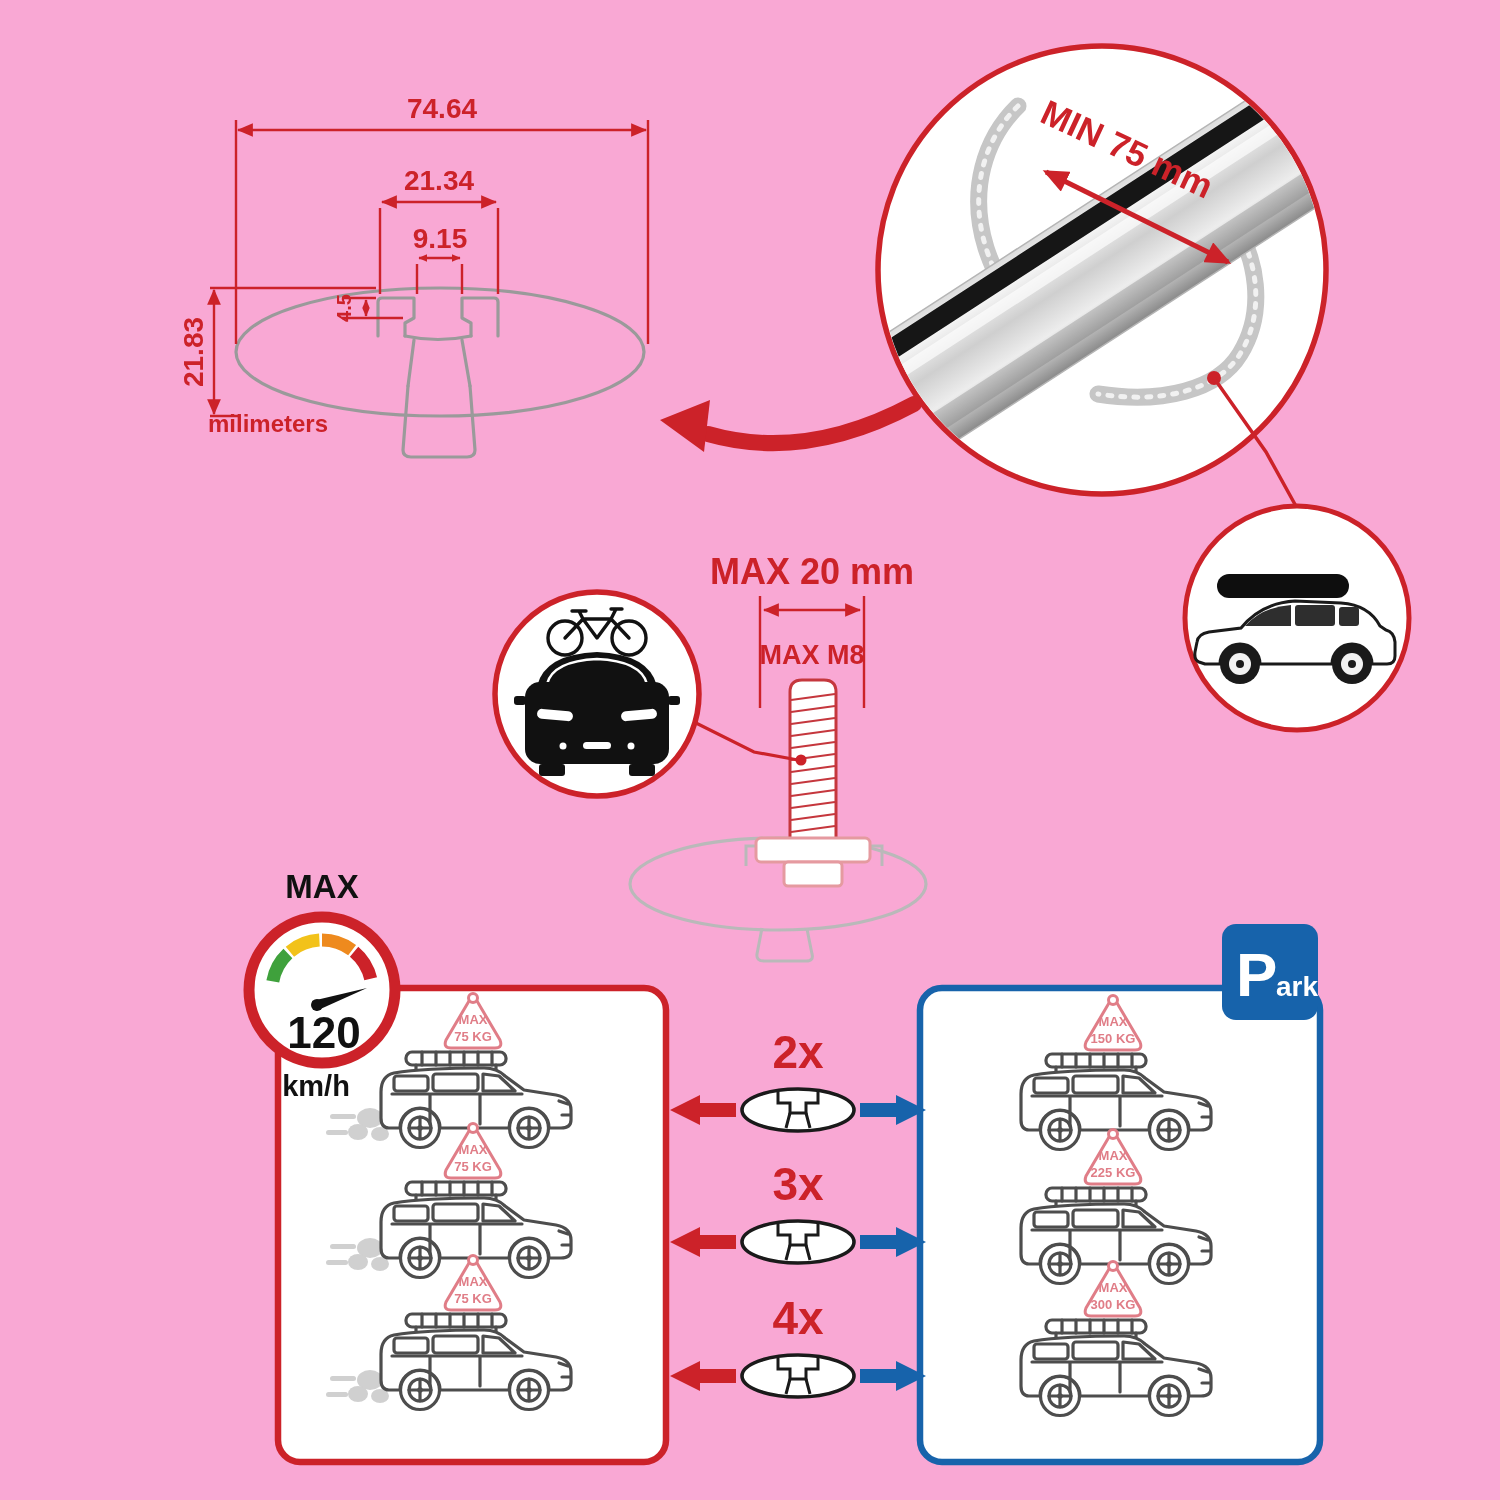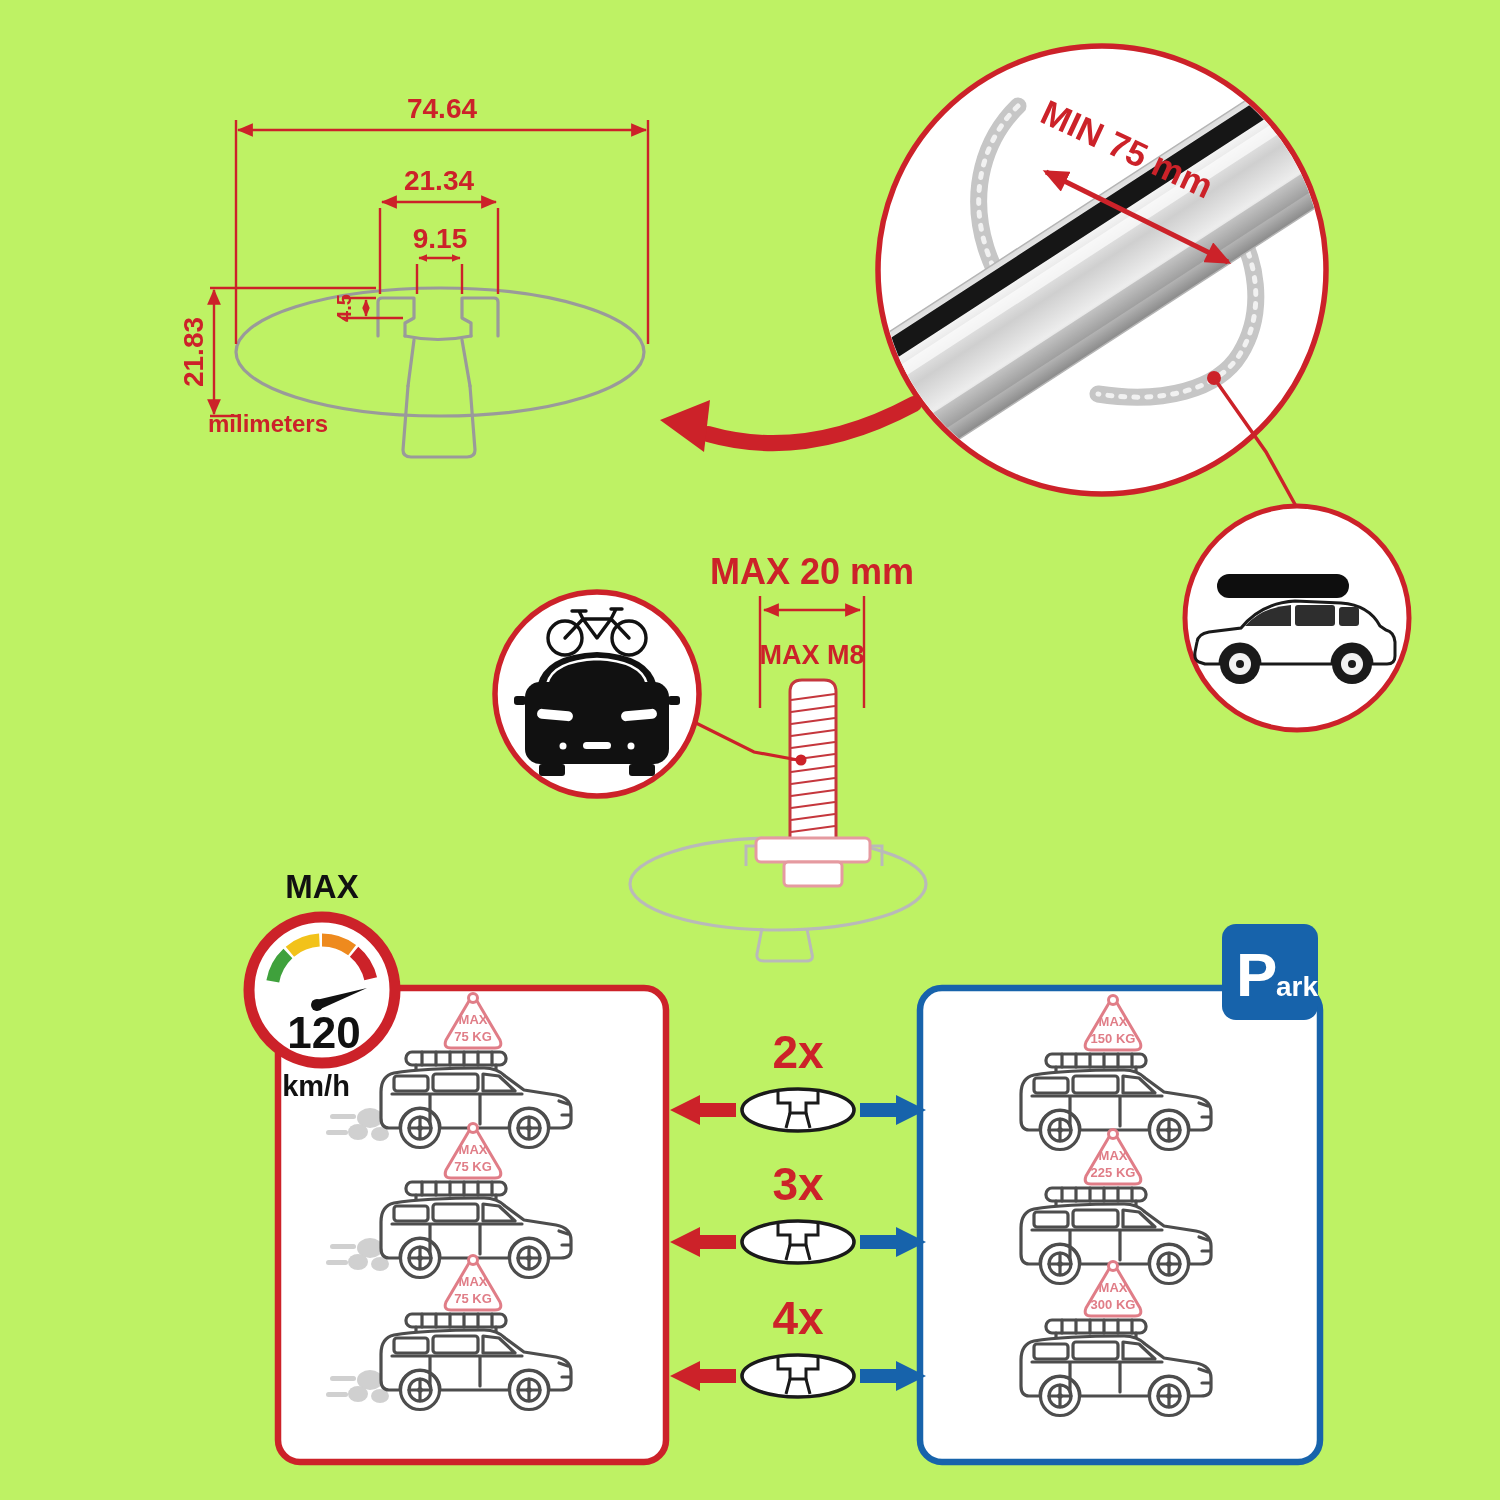--- a/index.html
+++ b/index.html
@@ -1,16 +1,16 @@
 <!DOCTYPE html>
 <html><head>
 <meta charset="utf-8">
 <style>
   html,body{margin:0;padding:0;background:#fff}
-  #stage{position:relative;width:1500px;height:1500px;background:#bef264;overflow:hidden}
+  #stage{position:relative;width:1500px;height:1500px;background:#f9a8d4;overflow:hidden}
   text{font-family:"Liberation Sans",sans-serif;user-select:none}
   .dim{fill:#cc2229;font-weight:bold;font-size:28px;text-anchor:middle}
   .dim-sm{fill:#cc2229;font-weight:bold;font-size:20px;text-anchor:middle}
   .units{fill:#cc2229;font-weight:bold;font-size:24px}
   .min75{fill:#cc2229;font-weight:bold;font-size:35px;text-anchor:middle}
   .big-red{fill:#cc2229;font-weight:bold;font-size:36px;text-anchor:middle}
   .mid-red{fill:#cc2229;font-weight:bold;font-size:27px;text-anchor:middle}
   .qty{fill:#cc2229;font-weight:bold;font-size:46px;text-anchor:middle}
   .sign-t{fill:#e07d87;font-weight:bold;font-size:13px;text-anchor:middle}
   .gnum{fill:#111;font-weight:bold;font-size:44px;text-anchor:middle}

